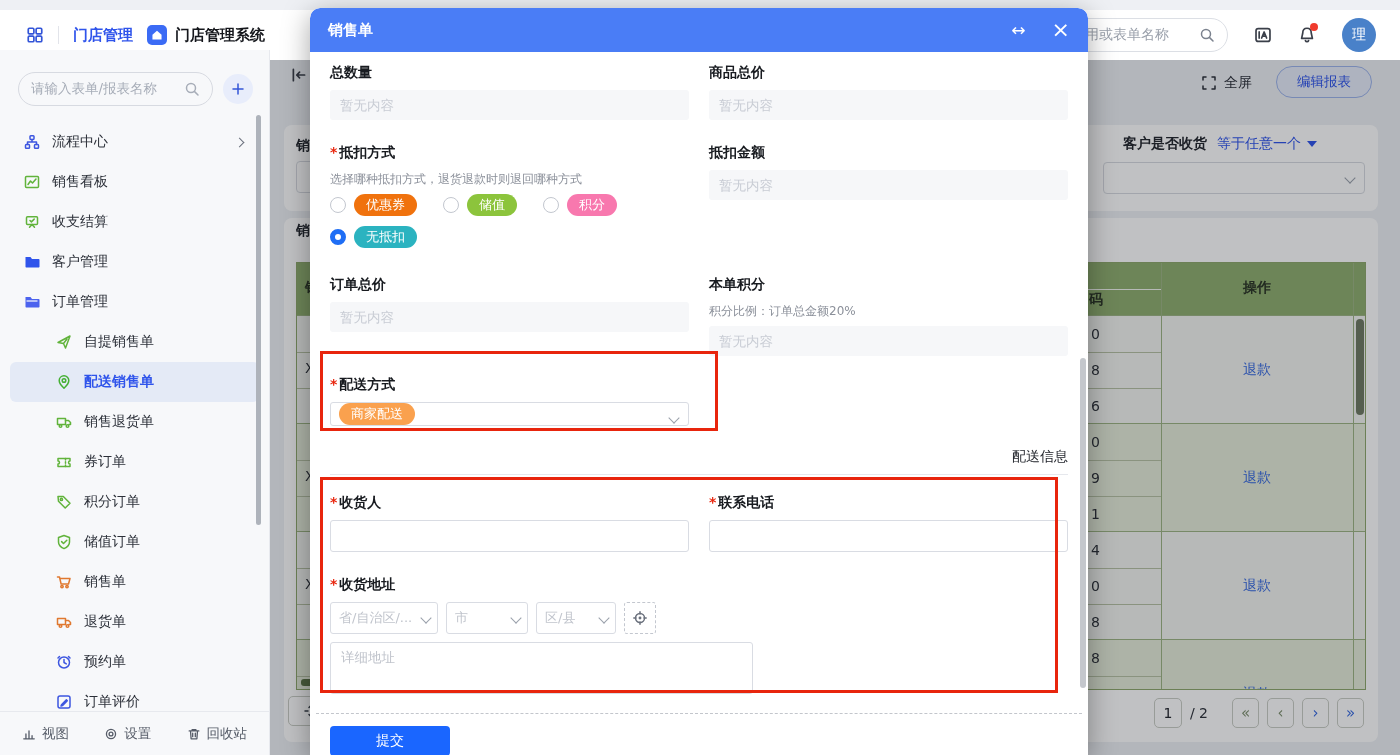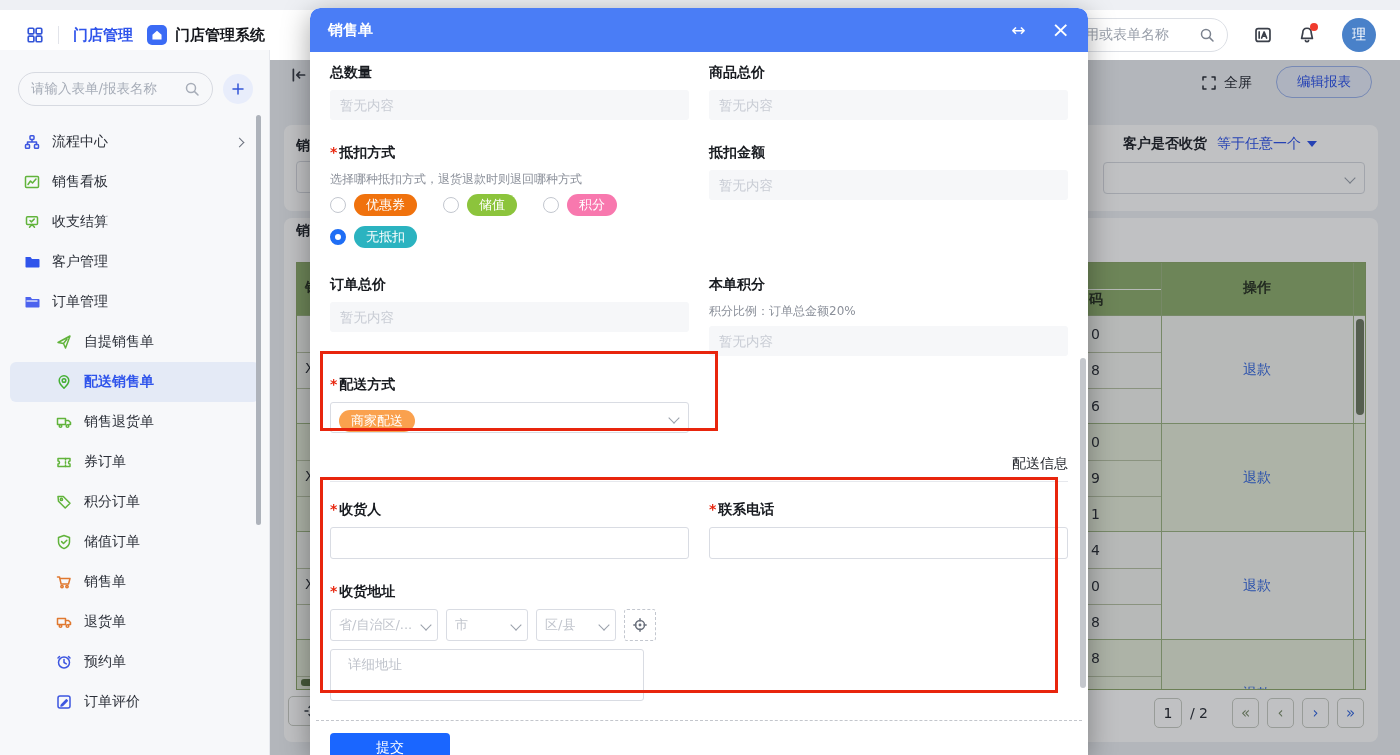--- a/index.html
+++ b/index.html
@@ -100,30 +100,30 @@
   .inp::placeholder { color:#c8ccd4; }
   .winp { width:100%; height:32px; border:1px solid #d9dce3; background:#fff; border-radius:3px; padding:0 10px; font-family:inherit; }
   .mb22 { margin-bottom:22px; } .mb26 { margin-bottom:26px; } .mb18 { margin-bottom:18px; }
   .radio-line { display:flex; gap:26px; height:22px; align-items:center; margin-bottom:10px; }
   .radio-opt { display:flex; align-items:center; gap:8px; }
   .radio { width:16px; height:16px; border-radius:50%; border:1.5px solid #c3c7cf; background:#fff; }
   .radio.on { border:5px solid #1f6ef5; }
   .pill { display:inline-block; color:#fff; font-size:13px; line-height:22px; padding:0 12px; border-radius:11px; }
   .p-coupon { background:#f0720d; } .p-stored { background:#8cc43c; } .p-points { background:#f878ae; }
   .p-none { background:#2bb3c0; } .p-delivery { background:#faa14e; }
-  .sel-box { position:relative; height:31px; border:1px solid #d9dce3; border-radius:3px; background:#fff; display:flex; align-items:flex-end; padding:0 28px 0 8px; }
+  .sel-box { position:relative; height:24px; border:1px solid #d9dce3; border-radius:3px; background:#fff; display:flex; align-items:flex-end; padding:0 28px 0 8px; }
   .chev-d { position:absolute; right:10px; top:11px; width:8px; height:8px; border-right:1.5px solid #9aa0ab; border-bottom:1.5px solid #9aa0ab; transform:rotate(45deg); }
   .sec-title { font-weight:400; height:20px; margin-bottom:6px;text-align:right; }
   .sec-line { border:none; border-top:1px solid #e6e8ed; margin-bottom:17px; }
   .addr-row { display:flex; gap:8px; margin-bottom:8px; }
   .addr-sel { position:relative; height:32px; border:1px solid #d9dce3; border-radius:3px; background:#fff; display:flex; align-items:center; padding:0 22px 0 8px; color:#c0c4cc; font-size:13px; }
   .addr-sel .chev-d { right:7px; }
   .w-prov { width:108px; } .w-city { width:82px; } .w-dist { width:80px; }
   .loc-btn { width:32px; height:32px; border:1px dashed #c3c7cf; border-radius:3px; display:flex; align-items:center; justify-content:center; color:#6b717d; }
-  .addr-ta { width:314px; height:52px; border:1px solid #d9dce3; border-radius:3px; padding:6px 17px; font-family:inherit; font-size:13.5px; resize:none; }
+  .addr-ta { width:423px; height:52px; border:1px solid #d9dce3; border-radius:3px; padding:6px 10px; font-family:inherit; font-size:13.5px; resize:none; }
   .addr-ta::placeholder { color:#c0c4cc; }
   .dash-line { border:none; border-top:1px dashed #c3c6cc; margin:16px -14px 12px -14px; }
   .submit-btn { width:120px; height:30px; background:#1a66ff; color:#fff; border:none; border-radius:4px; font-size:14px; font-family:inherit; }
   .m-scroll { position:absolute; right:2px; top:350px; width:6px; height:330px; border-radius:3px; background:#c4c7cc; z-index:11; }
 
   .redbox { position:absolute; border:3px solid #e8250d; z-index:30; pointer-events:none; }
   .rb1 { left:320px; top:351px; width:398px; height:80px; }
   .rb2 { left:320px; top:477px; width:738px; height:216px; }
 </style>
 </head>
@@ -332,20 +332,47 @@
       </div>
       <div class="mi indent">
         <svg class="ic16 tone-blue" viewBox="0 0 16 16">
             <g class="stk">
               <rect x="2" y="2" width="12" height="12" rx="2"></rect>
               <path d="M5.5 10.7 10.4 5.8l.9.9-4.9 4.9-1.4.5Z"></path>
             </g>
           </svg>
         <span>订单评价</span>
       </div>
+    </div>
+    <div class="sb-foot">
+      <span class="fi">
+        <svg class="ic14" viewBox="0 0 16 16" style="color:#565c68">
+            <g class="stk">
+              <path d="M2 13.5h12M4.5 13V8M8 13V4.5M11.5 13V10"></path>
+            </g>
+          </svg>
+        <span>视图</span>
+      </span>
+      <span class="fi">
+        <svg class="ic14" viewBox="0 0 16 16" style="color:#565c68">
+            <g class="stk">
+              <circle cx="8" cy="8" r="2.2"></circle>
+              <circle cx="8" cy="8" r="5.2"></circle>
+            </g>
+          </svg>
+        <span>设置</span>
+      </span>
+      <span class="fi">
+        <svg class="ic14" viewBox="0 0 16 16" style="color:#565c68">
+            <g class="stk">
+              <path d="M2.5 4.5h11M5.8 4.5V3h4.4v1.5M4 4.5l.7 9h6.6l.7-9M6.5 7v4M9.5 7v4"></path>
+            </g>
+          </svg>
+        <span>回收站</span>
+      </span>
     </div>
     <div class="sb-scroll"></div>
   </div>
 
   <div class="bgc">
     <div class="bg-toolbar">
       <span class="collapse-btn">
         <svg class="ic" viewBox="0 0 16 16">
             <g class="stk">
               <path d="M3 3v10M13 8H6M8.5 5.5 6 8l2.5 2.5"></path>

